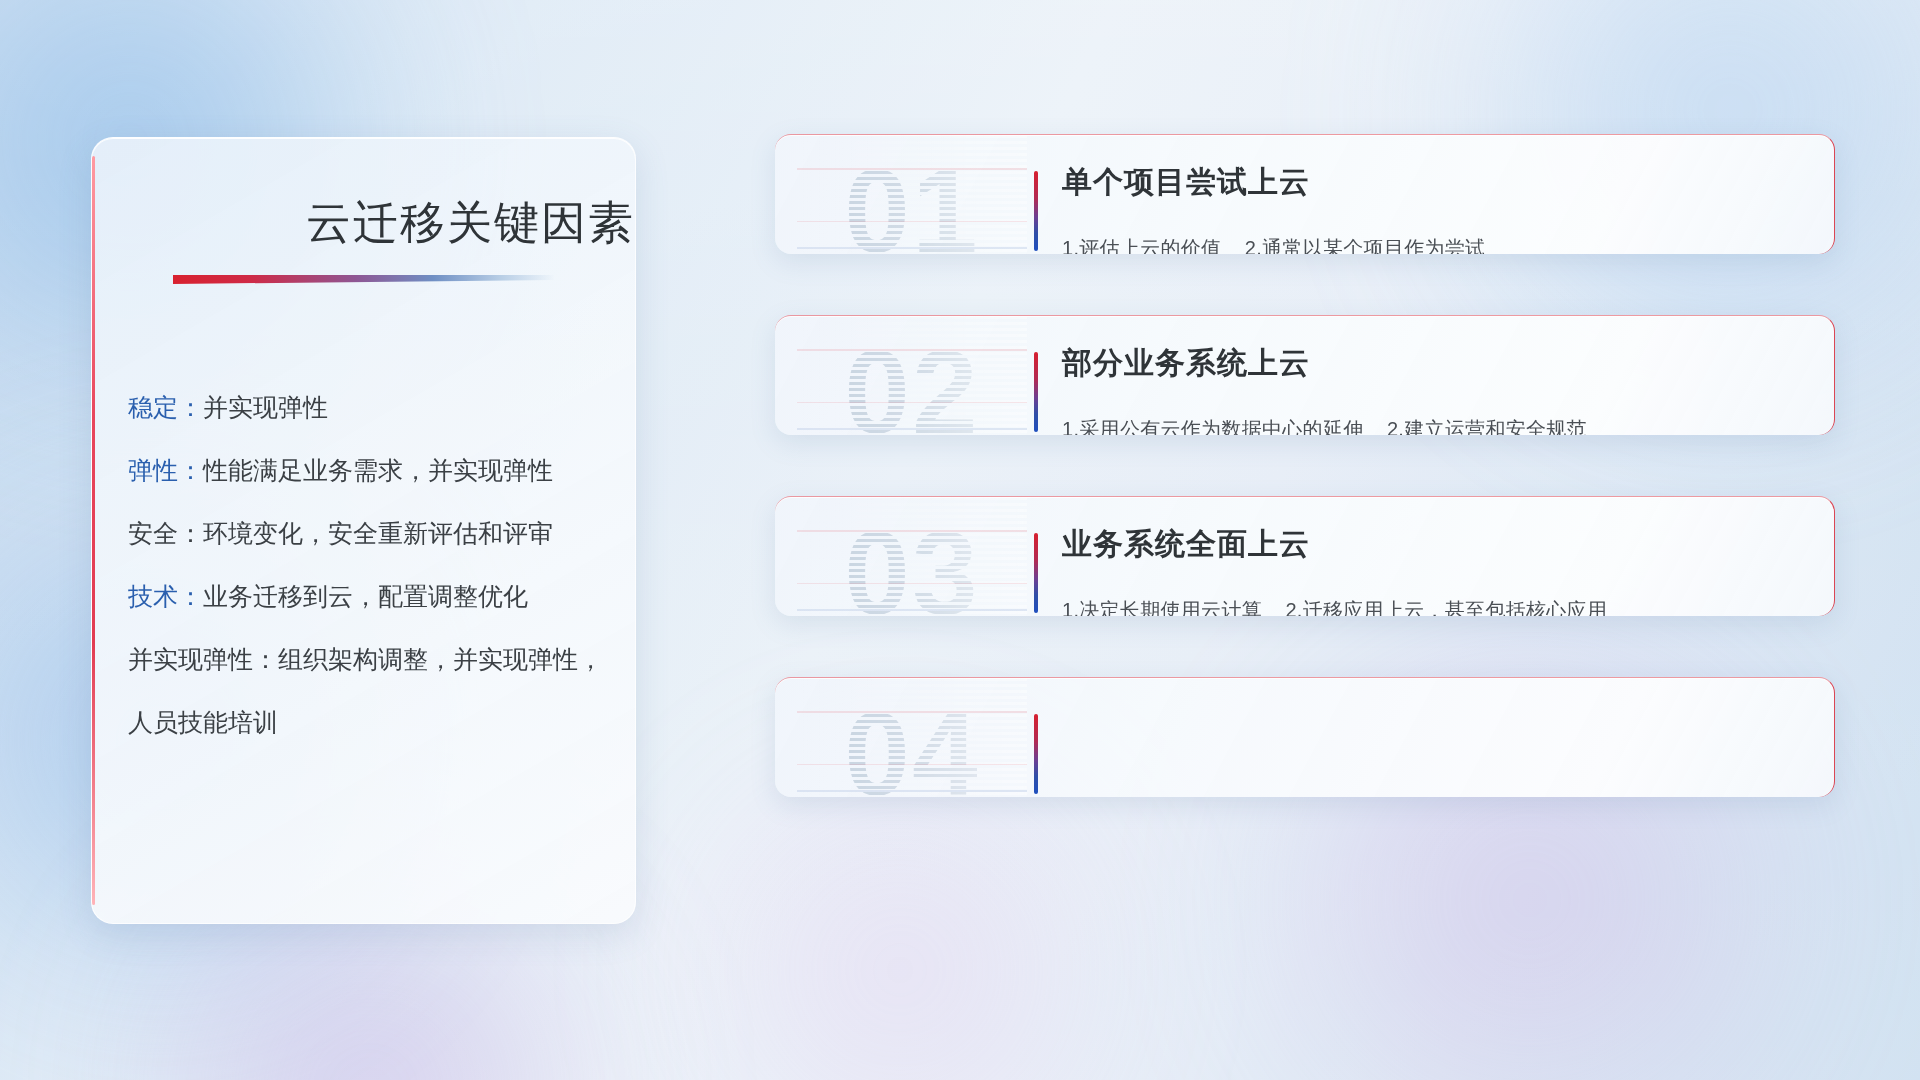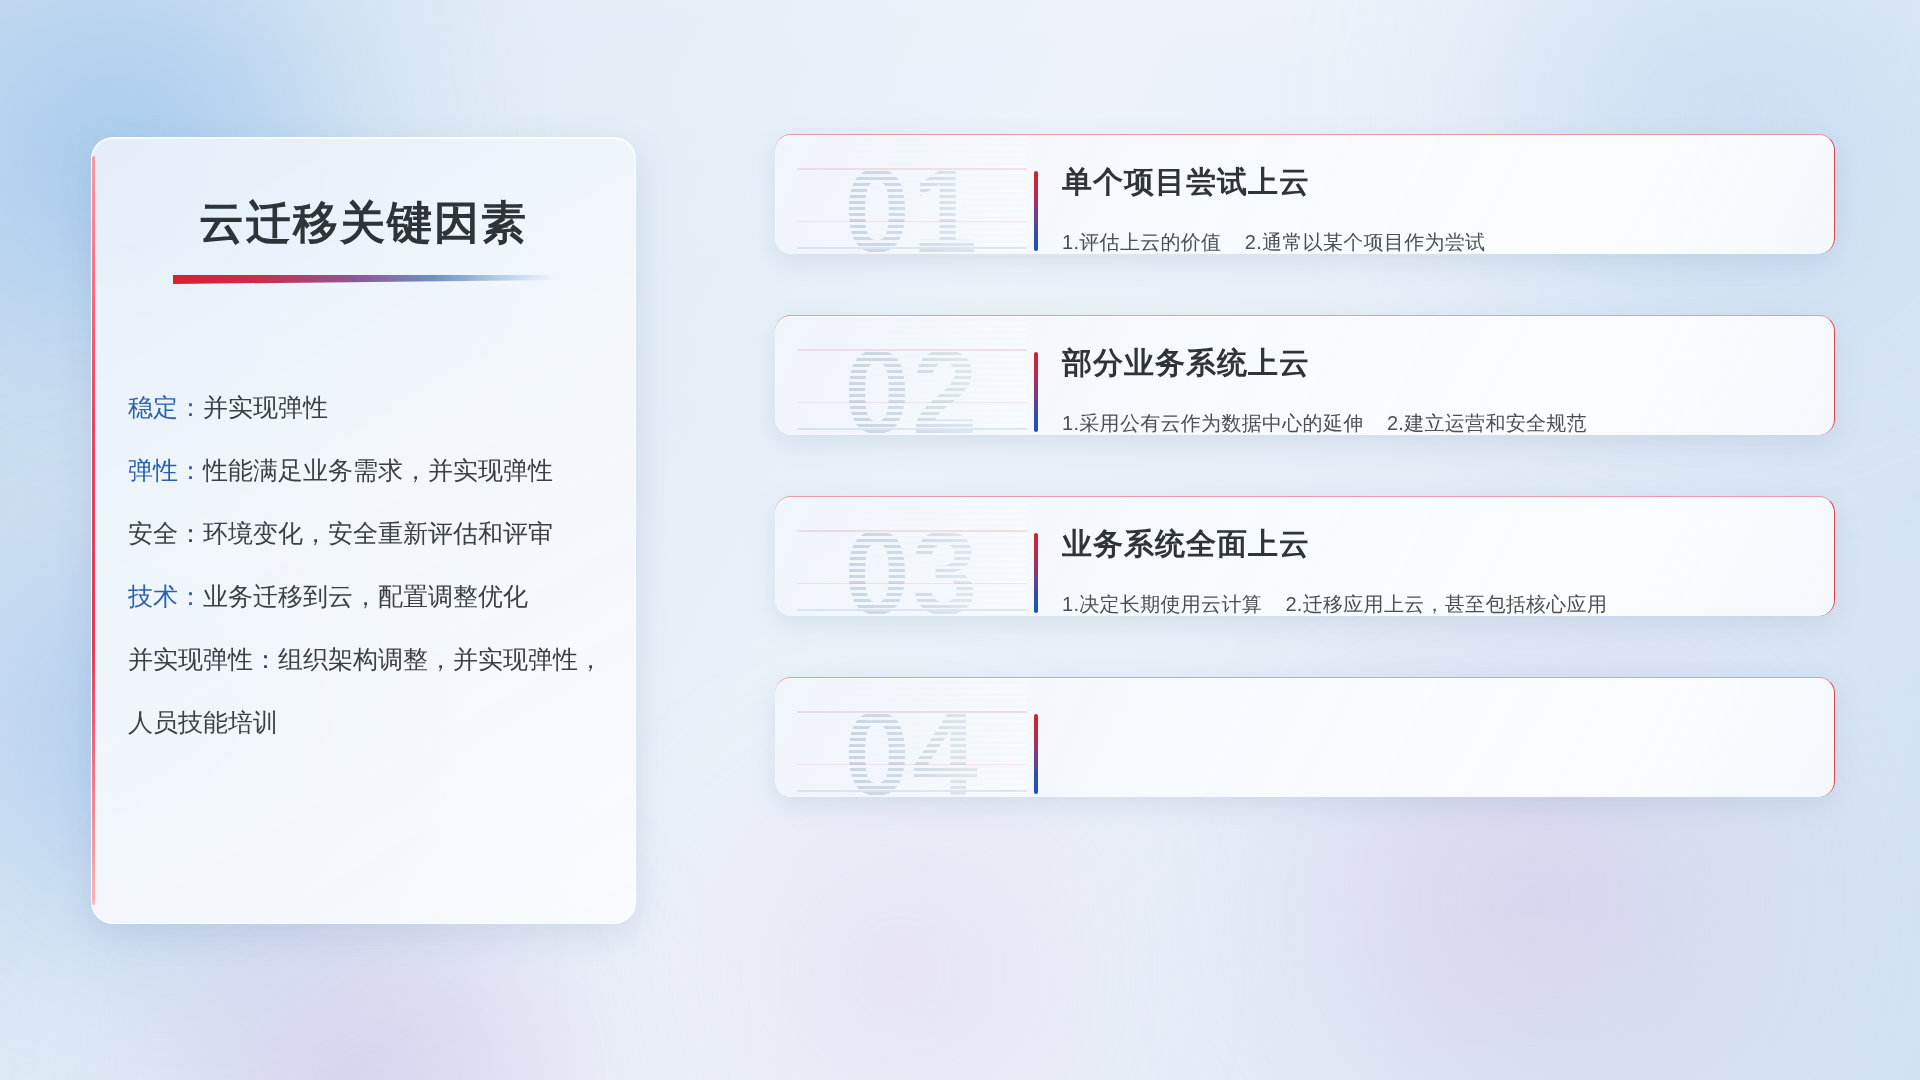--- a/index.html
+++ b/index.html
@@ -51,22 +51,22 @@
     box-shadow:0 10px 34px rgba(90,120,160,.16), inset 0 1px 0 rgba(255,255,255,.9);
     overflow:hidden;
   }
   .left-panel::before{
     content:""; position:absolute; left:0; top:18px; bottom:18px; width:3px;
     background:linear-gradient(180deg,#ff9aa2 0%, #e8455c 35%, #e23b52 65%, #ffb3b8 100%);
     border-radius:3px;
   }
   .panel-title{
     margin:55px 0 0 0;
-    text-align:center;
-    font-size:45px; font-weight:bold; letter-spacing:2px;
+    text-align:right;
+    font-size:45px; font-weight:normal; letter-spacing:2px;
     color:#2f3438;
   }
   .title-rule{
     margin:22px auto 0 auto;
     width:382px; height:9px;
     background:linear-gradient(90deg,#d8212f 0%, #cf2a46 20%, #8e5794 48%, #6f8fc4 68%, #b9cfe6 86%, rgba(214,228,242,0) 100%);
     clip-path:polygon(0 0, 100% 0, 100% 55%, 0 100%);
   }
   .factor-list{
     margin:92px 0 0 0;
@@ -134,21 +134,21 @@
     width:4px; height:80px;
     border-radius:2px;
     background:linear-gradient(180deg,#d6202f 0%, #b32a52 34%, #6b3f93 58%, #2f4fa8 78%, #1f4fbe 100%);
   }
   .step-text{ position:absolute; left:287px; top:24px; right:26px; }
   .step-title{
     font-size:30px; font-weight:bold; color:#2f3438; letter-spacing:1px;
     line-height:46px;
   }
   .step-desc{
-    margin-top:24px;
+    margin-top:30px;
     font-size:20px; color:#4a4f55; letter-spacing:.3px;
     white-space:pre;
   }
 </style>
 </head>
 <body>
 
 <div class="bg-base"></div>
 <div class="bg-blob blob-1"></div>
 <div class="bg-blob blob-2"></div>

